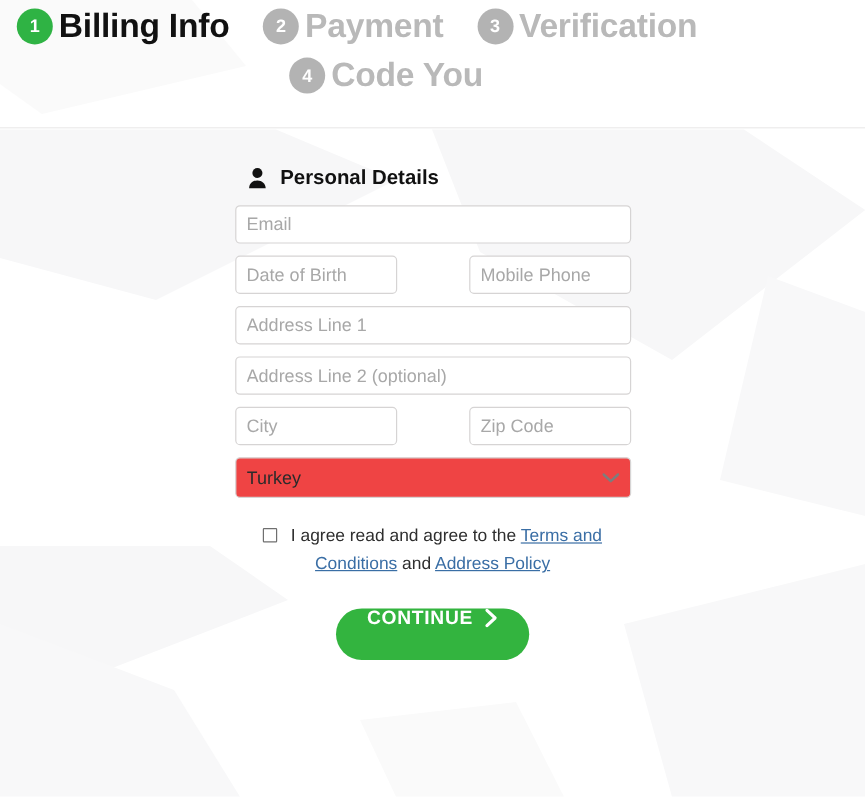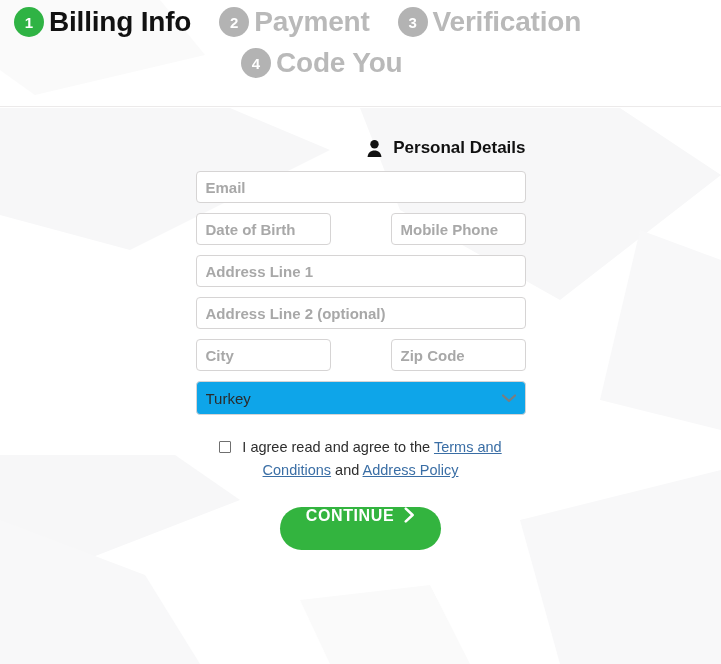--- a/index.html
+++ b/index.html
@@ -91,21 +91,20 @@
     width: 330px;
     margin: 0 auto;
     padding-top: 30px;
     box-sizing: border-box;
   }
 
   .section-head {
     display: flex;
     align-items: center;
     margin: 0 0 12px 8px;
-    justify-content: flex-end;
   }
   .section-head .sicon {
     width: 22px;
     height: 22px;
     display: flex;
     align-items: center;
     justify-content: center;
     margin-right: 8px;
     color: #111;
     flex: none;
@@ -126,38 +125,37 @@
     box-sizing: border-box;
     height: 32px;
     border: 1px solid #d6d4d4;
     border-radius: 4px;
     background: #ffffff;
     font-family: "Liberation Sans", sans-serif;
     font-size: 15px;
     color: #222;
     padding: 4px 9px;
     outline: none;
-    font-weight: bold;
   }
   .inp::placeholder { color: #a8a8a8; opacity: 1; }
   .inp.full { width: 330px; }
   .inp.half { width: 135px; }
 
   .select-wrap {
     position: relative;
     width: 330px;
     margin-bottom: 10px;
   }
   .sel {
     box-sizing: border-box;
     width: 330px;
     height: 34px;
     border: 1px solid #d6d4d4;
     border-radius: 4px;
-    background: #0ea5e9;
+    background: #ef4444;
     font-family: "Liberation Sans", sans-serif;
     font-size: 15px;
     color: #2b2b2b;
     padding: 0 28px 0 9px;
     -webkit-appearance: none;
     appearance: none;
     outline: none;
   }
   .sel-arrow {
     position: absolute;

